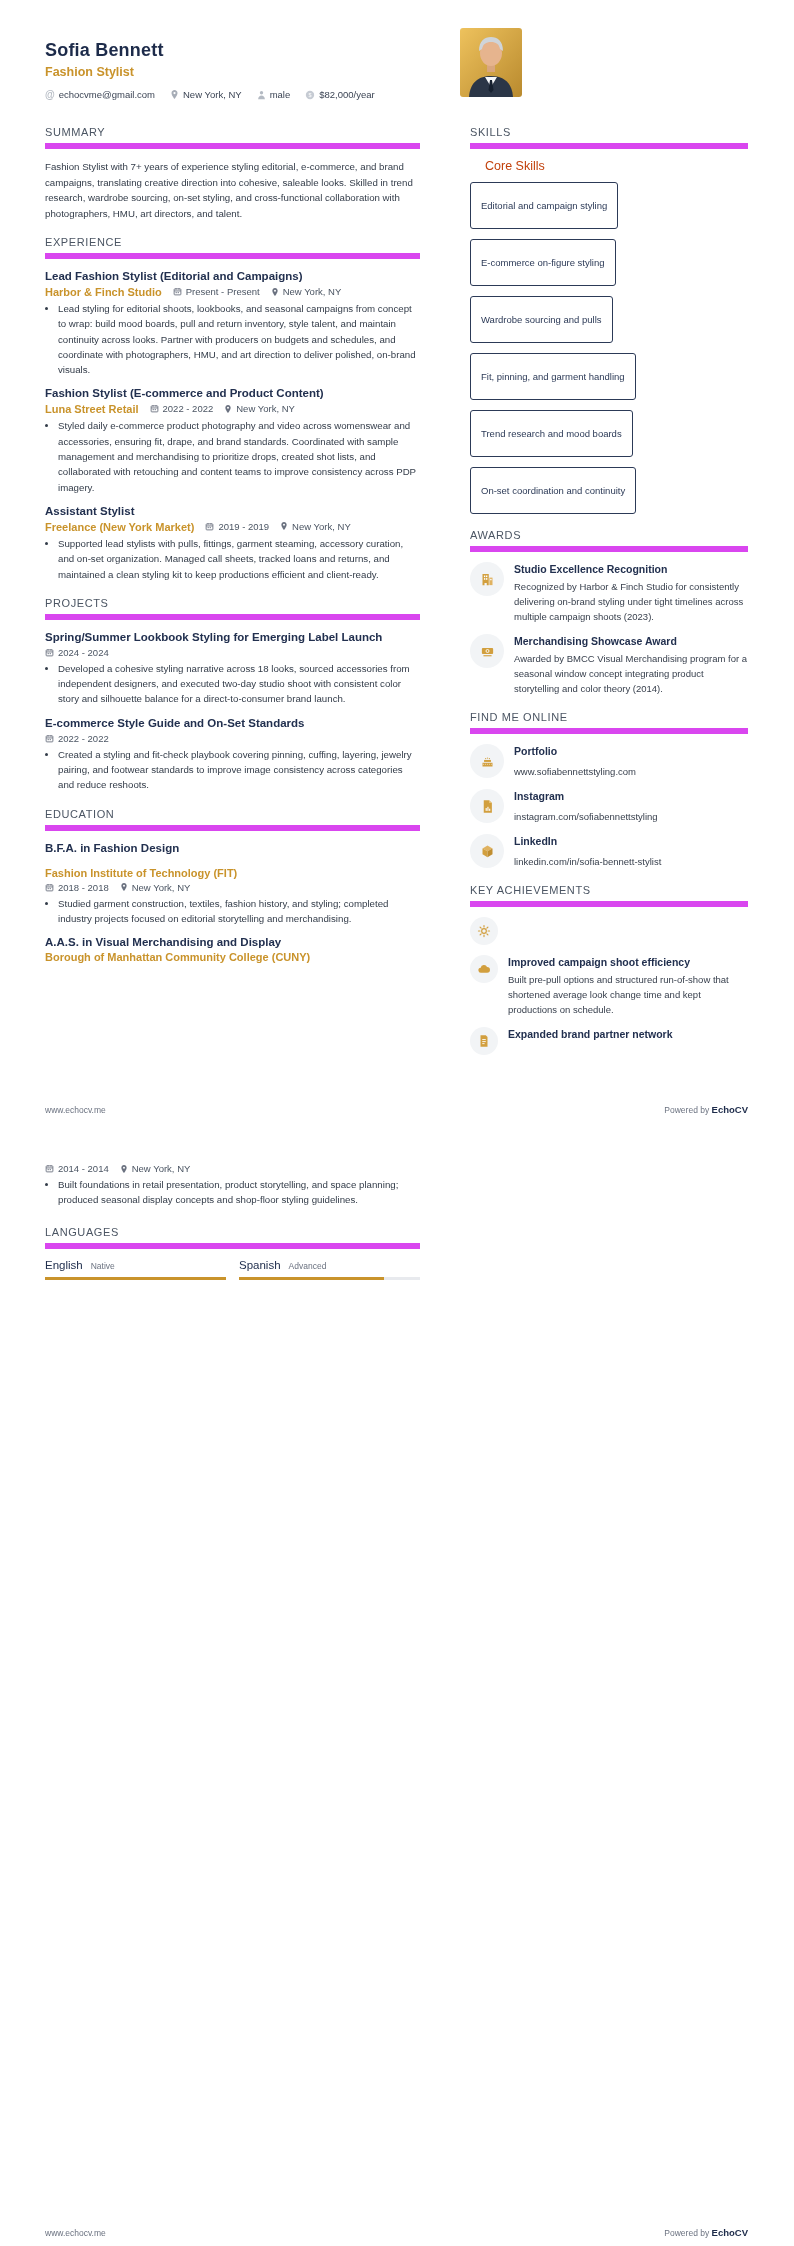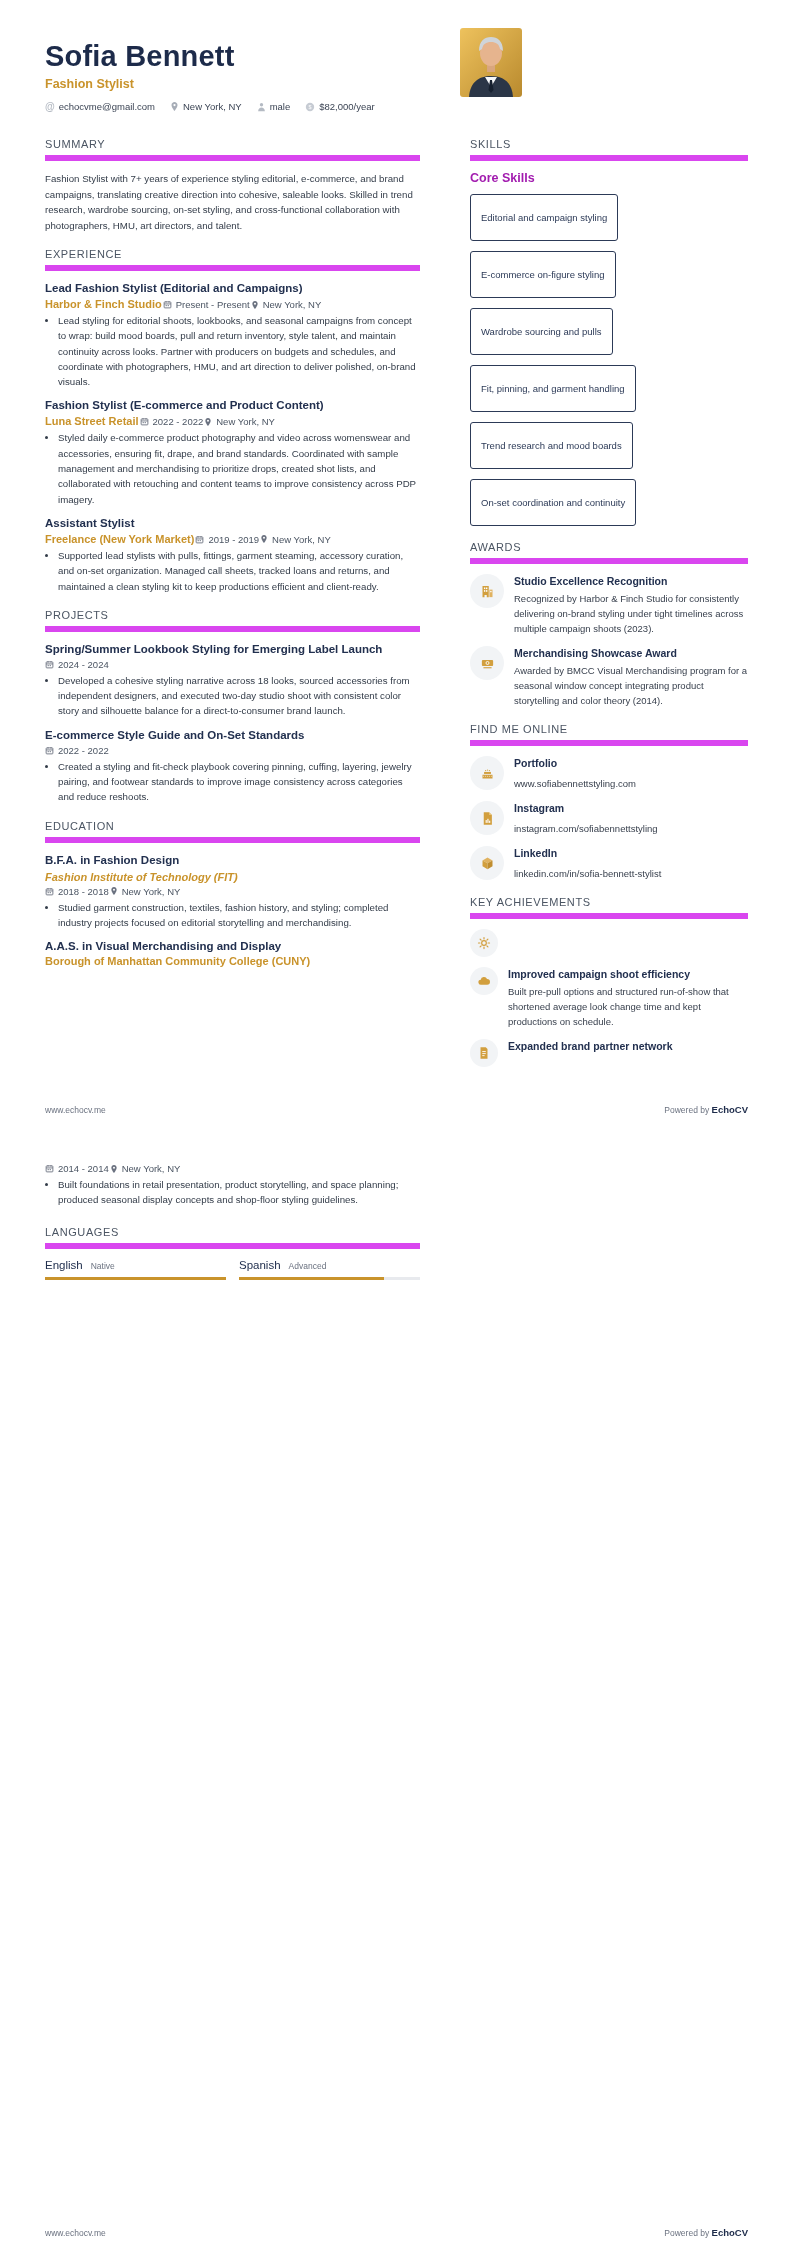--- a/index.html
+++ b/index.html
@@ -1,47 +1,47 @@
 <!DOCTYPE html>
 <html><head>
 <meta charset="utf-8">
 <style>
   html,body{margin:0;padding:0;background:#ffffff;}
   body{width:794px;font-family:"Liberation Sans","DejaVu Sans",sans-serif;color:#1d2b4a;}
   .page{width:794px;height:1123px;position:relative;background:#fff;overflow:hidden;}
   .page-inner{padding:40px 46px 0 45px;}
 
   
-  .name{font-size:29px;font-weight:800;color:#1d2b4a;margin:0;letter-spacing:.2px;}
+  .name{font-size:18px;font-weight:800;color:#1d2b4a;margin:0;letter-spacing:.2px;}
   .headline{font-size:12.5px;font-weight:700;color:#c9932b;margin-top:4px;}
   .contact{margin-top:10px;display:flex;gap:15px;align-items:center;font-size:9.5px;color:#3b4454;}
   .citem{display:flex;align-items:center;gap:4px;}
   .at{color:#b4bac3;font-size:10px;font-weight:700;}
   .photo{position:absolute;top:28px;left:460px;width:62px;height:69px;border-radius:3px;overflow:hidden;}
 
   
   .columns{display:flex;margin-top:26px;}
   .col-left{width:375px;margin-right:50px;flex:none;}
   .col-right{width:278px;flex:none;}
 
   .section{margin-bottom:15px;}
   .sec-head{font-size:11px;letter-spacing:.6px;color:#4b5563;font-weight:500;padding-bottom:5px;border-bottom:6px solid #d946ef;margin-bottom:10px;}
 
   .body-text{font-size:9.7px;line-height:15.5px;color:#333c49;}
 
   .entry{margin-bottom:9px;}
   .entry-title{font-size:11.5px;font-weight:700;color:#22304f;line-height:14px;}
-  .entry-meta{display:flex;gap:1px;align-items:flex-end;margin:3px 0 3px;flex-wrap:wrap;}
+  .entry-meta{display:flex;gap:11px;align-items:flex-start;margin:3px 0 3px;flex-wrap:wrap;}
   .company{font-size:11px;font-weight:700;color:#c9932b;}
   .meta-item{font-size:9.5px;color:#4b5563;display:flex;align-items:center;gap:4px;}
   ul.bullets{margin:1px 0 0;padding-left:13px;}
   ul.bullets li{font-size:9.7px;line-height:15.3px;color:#333c49;}
 
   
-  .group-title{font-size:12.5px;font-weight:700;color:#a21caf;margin:2px 0 9px;}
+  .group-title{font-size:12.5px;font-weight:400;color:#c2410c;margin:2px 15px 9px;}
   .pill{display:table;border:1.4px solid #2c3a57;border-radius:3px;padding:17px 10px;font-size:9.5px;color:#2c3a57;margin-bottom:10px;white-space:nowrap;}
   .ritem{display:flex;gap:10px;margin-bottom:10px;}
   .icon-circle{width:34px;height:34px;border-radius:50%;background:#f2f4f6;flex:none;display:flex;align-items:center;justify-content:center;}
   .ritem .txt{padding-top:1px;}
   .ri-title{font-size:10.5px;font-weight:700;color:#22304f;margin-bottom:3px;line-height:13px;}
   .ri-body{font-size:9.5px;line-height:15px;color:#39414e;}
   .ri-url{font-size:9.5px;color:#39414e;text-decoration:none;}
 
   
   .langs{display:flex;gap:13px;}
@@ -236,21 +236,21 @@
                 <li>Created a styling and fit-check playbook covering pinning, cuffing, layering, jewelry pairing, and footwear standards to improve image consistency across categories and reduce reshoots.</li>
               </ul>
           </div>
         </div>
 
         <div class="section">
           <div class="sec-head">EDUCATION</div>
 
           <div class="entry">
             <div class="entry-title">B.F.A. in Fashion Design</div>
-            <div class="company" style="margin-top:4px;font-style:italic;">Fashion Institute of Technology (FIT)</div>
+            <div class="company" style="margin-top:12px;">Fashion Institute of Technology (FIT)</div>
             <div class="entry-meta">
               <span class="meta-item">
                 <svg width="9" height="9" viewBox="0 0 24 24">
                     <rect x="3" y="5" width="18" height="16" rx="2" fill="none" stroke="#6b7280" stroke-width="2.4"></rect>
                     <path d="M3 10.5h18M8 3v4M16 3v4" stroke="#6b7280" stroke-width="2.4"></path>
                     <rect x="7" y="13.5" width="3" height="3" fill="#6b7280"></rect>
                     <rect x="12.5" y="13.5" width="3" height="3" fill="#6b7280"></rect>
                   </svg>
                 <span>2018 - 2018</span>
               </span>

